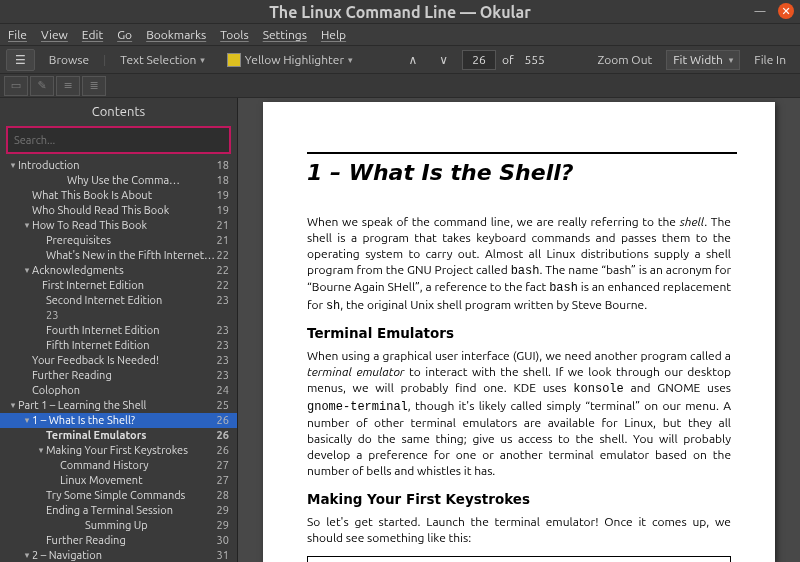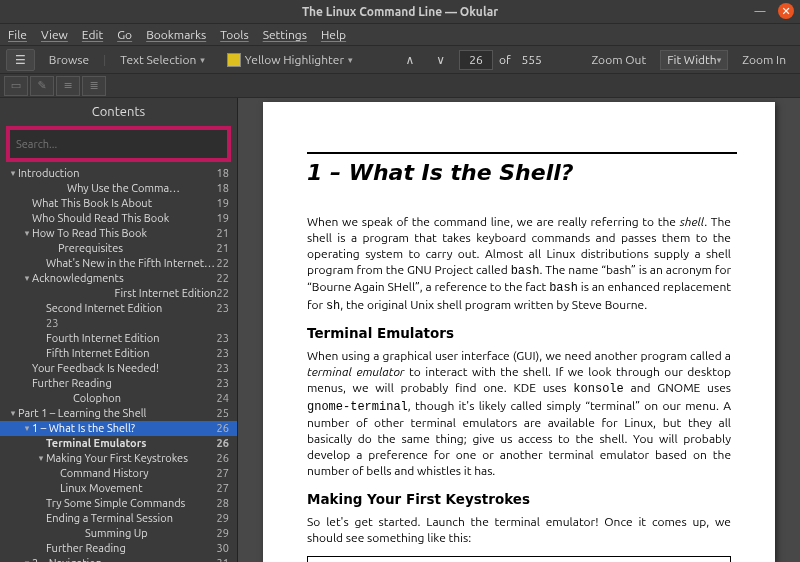--- a/index.html
+++ b/index.html
@@ -1,38 +1,38 @@
 <!DOCTYPE html>
 <html><head>
 <meta charset="utf-8">
 <style>
 * { box-sizing: border-box; margin: 0; padding: 0; font-family: "Ubuntu", "DejaVu Sans", sans-serif; }
 body { width: 800px; height: 562px; background: #3c3c3c; color: #ddd; font-size: 12px; overflow: hidden; }
 .titlebar { height: 24px; background: #3a3a3a; display: flex; align-items: center; justify-content: center; position: relative; border-bottom: 1px solid #2a2a2a; }
-.titlebar .title { font-size: 12px; color: #ccc; font-weight: bold; }
+.titlebar .title { font-size: 16px; color: #ccc; font-weight: bold; }
 .winbtns { position: absolute; right: 6px; top: 3px; display: flex; gap: 10px; align-items: center; }
 .winbtn { width: 16px; height: 16px; display:flex; align-items:center; justify-content:center; font-size:11px; color:#ccc; cursor:pointer; }
 .winbtn.close { background: #e95420; border-radius: 50%; color: #fff; }
 .menubar { height: 22px; display: flex; align-items: center; gap: 14px; padding: 0 8px; border-bottom: 1px solid #2a2a2a; font-size: 12px; }
 .menubar span { text-decoration: underline; text-decoration-color: rgba(255,255,255,0.35); text-underline-offset: 2px; cursor:pointer; }
 .toolbar { height: 28px; display: flex; align-items: center; gap: 6px; padding: 0 6px; background: #3a3a3a; border-bottom:1px solid #2a2a2a; }
 .tbtn { height: 22px; padding: 0 8px; display:flex; align-items:center; gap:4px; border: none; background:transparent; color:#ccc; font-size:12px; cursor:pointer; }
 .tbtn.box { border:1px solid #555; border-radius:2px; background:#454545; }
 .swatch { width:14px; height:14px; background:#ddc020; border:1px solid #888; }
 .dd { font-size:9px; color:#aaa; }
 .spacer { flex:1; }
 .pagenum { width:34px; height:20px; background:#2e2e2e; border:1px solid #555; color:#ddd; text-align:center; font-size:12px; }
-.fitbox { border:1px solid #555; padding:1px 6px; height:20px; display:flex; align-items:center; background:#454545; }
+.fitbox { border:1px solid #555; padding:1px 6px; height:20px; display:flex; align-items:center; gap:6px; background:#454545; }
 .subtoolbar { height: 24px; display:flex; align-items:center; gap:2px; padding:0 4px; border-bottom:1px solid #2a2a2a; background:#383838; }
 .sicon { width:24px; height:20px; border:1px solid #555; background:#3f3f3f; display:flex; align-items:center; justify-content:center; font-size:11px; color:#777; }
 .main { display:flex; height: calc(562px - 24px - 22px - 28px - 24px); }
 .sidebar { width: 238px; background:#3a3a3a; display:flex; flex-direction:column; border-right:1px solid #222; }
 .sidetitle { text-align:center; padding:6px 0; font-size:13px; color:#ddd; }
 .search { margin:2px 6px 4px; }
-.search input { width:100%; height:36px; background:#2e2e2e; border:4px solid #be185d; color:#aaa; padding:0 6px; font-size:11px; }
+.search input { width:100%; height:28px; background:#2e2e2e; border:2px solid #be185d; color:#aaa; padding:0 6px; font-size:11px; }
 .toc { flex:1; overflow-y:auto; overflow-x:hidden; font-size:11px; line-height:1.0; }
 .toc::-webkit-scrollbar{width:10px}.toc::-webkit-scrollbar-thumb{background:#555}
 .tocrow { display:flex; align-items:center; height:15px; padding-right:8px; cursor:pointer; white-space:nowrap; }
 .tocrow.sel { background:#2a62c0; color:#fff; }
 .tocrow.bold { font-weight:bold; }
 .tocrow .arrow { width:10px; font-size:9px; color:#aaa; text-align:center; }
 .tocrow .lbl { flex:1; overflow:hidden; text-overflow:ellipsis; }
 .tocrow .pg { color:#bbb; font-size:11px; }
 .page { flex:1; background:#484848; display:flex; justify-content:center; overflow:auto; }
 .sheet { width: 512px; background:#fff; color:#000; padding: 50px 44px 12px 44px; margin-top:4px; font-family: "Liberation Serif", Georgia, serif; font-size: 12px; line-height:1.35; box-shadow: 2px 2px 6px rgba(0,0,0,0.5); }
@@ -85,21 +85,21 @@
   <button class="tbtn">∨</button>
   <input class="pagenum" value="26" style="">
   <span>of</span>
   <span style="width:30px;text-align:center;">555</span>
   <span class="spacer"></span>
   <button class="tbtn">Zoom Out</button>
   <div class="fitbox">
       <span>Fit Width</span>
       <span class="dd">▾</span>
     </div>
-  <button class="tbtn">Zoom In</button>
+  <button class="tbtn">File In</button>
 </div>
 
 <div class="subtoolbar">
   <div class="sicon">▭</div>
   <div class="sicon">✎</div>
   <div class="sicon">≡</div>
   <div class="sicon">≣</div>
 </div>
 
 <div class="main">
@@ -125,36 +125,36 @@
         <div class="tocrow" style="padding-left: 22px;">
           <span class="arrow"></span>
           <span class="lbl">Who Should Read This Book</span>
           <span class="pg">19</span>
         </div>
         <div class="tocrow" style="padding-left: 22px;">
           <span class="arrow">▾</span>
           <span class="lbl">How To Read This Book</span>
           <span class="pg">21</span>
         </div>
-        <div class="tocrow" style="padding-left: 36px; gap: 12px;">
+        <div class="tocrow" style="padding-left: 36px;">
           <span class="arrow"></span>
           <span class="lbl">Prerequisites</span>
           <span class="pg">21</span>
         </div>
         <div class="tocrow" style="padding-left: 36px;">
           <span class="arrow"></span>
           <span class="lbl">What's New in the Fifth Internet Ed...</span>
           <span class="pg">22</span>
         </div>
         <div class="tocrow" style="padding-left: 22px;">
           <span class="arrow">▾</span>
           <span class="lbl">Acknowledgments</span>
           <span class="pg">22</span>
         </div>
-        <div class="tocrow" style="padding-left: 32px; text-align: right;">
+        <div class="tocrow" style="padding-left: 32px;">
           <span class="arrow"></span>
           <span class="lbl">First Internet Edition</span>
           <span class="pg">22</span>
         </div>
         <div class="tocrow" style="padding-left: 36px;">
           <span class="arrow"></span>
           <span class="lbl">Second Internet Edition</span>
           <span class="pg">23</span>
         </div>
         <div class="tocrow" style="padding-left: 36px;">
@@ -174,21 +174,21 @@
         <div class="tocrow" style="padding-left: 22px;">
           <span class="arrow"></span>
           <span class="lbl">Your Feedback Is Needed!</span>
           <span class="pg">23</span>
         </div>
         <div class="tocrow" style="padding-left: 22px;">
           <span class="arrow"></span>
           <span class="lbl">Further Reading</span>
           <span class="pg">23</span>
         </div>
-        <div class="tocrow" style="padding-left: 22px; margin-left: 41px;">
+        <div class="tocrow" style="padding-left: 22px;">
           <span class="arrow"></span>
           <span class="lbl">Colophon</span>
           <span class="pg">24</span>
         </div>
         <div class="tocrow" style="padding-left: 8px;">
           <span class="arrow">▾</span>
           <span class="lbl">Part 1 – Learning the Shell</span>
           <span class="pg">25</span>
         </div>
         <div class="tocrow sel" style="padding-left: 22px;">

